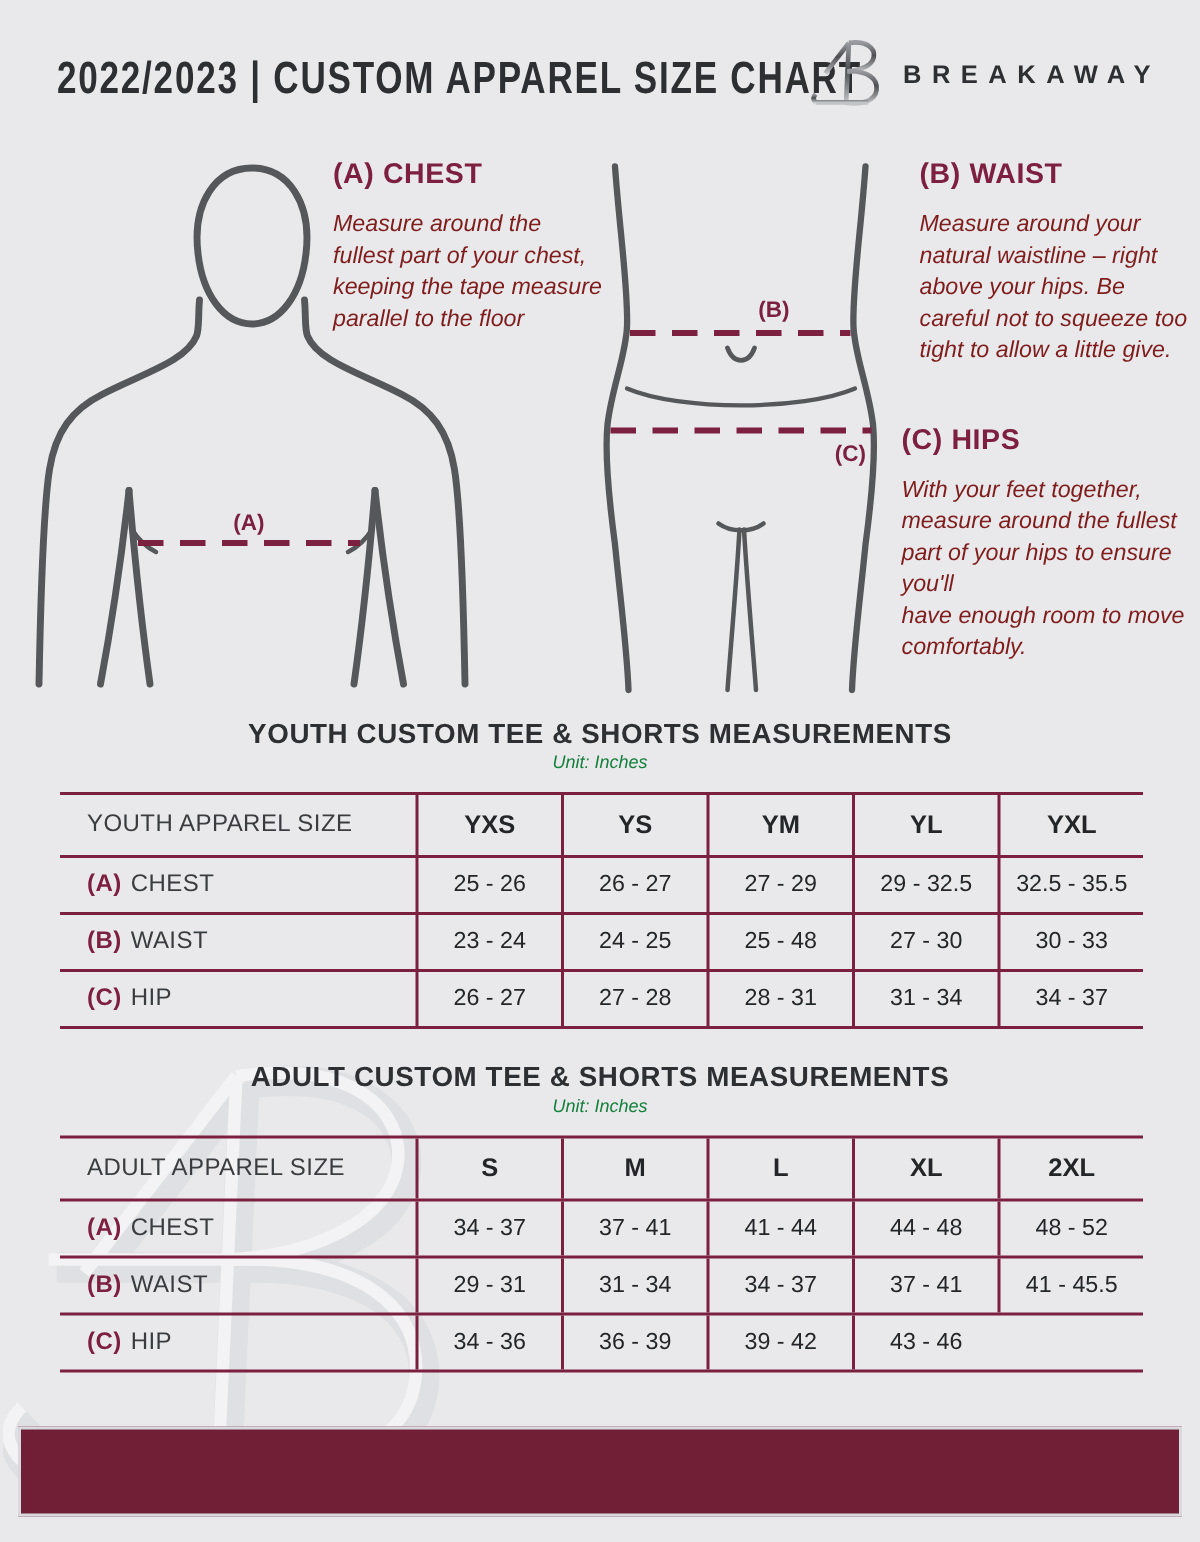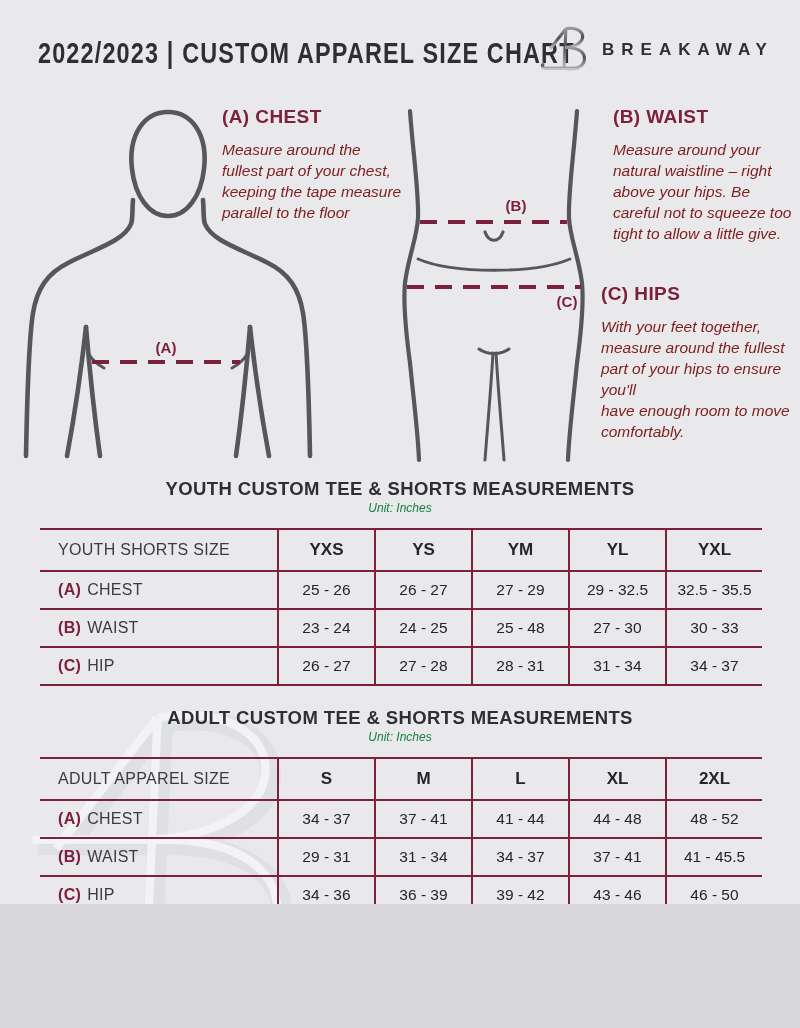--- a/index.html
+++ b/index.html
@@ -1,18 +1,18 @@
 <!DOCTYPE html>
 <html><head>
 <meta charset="utf-8">
 <style>
   * { margin:0; padding:0; box-sizing:border-box; }
   html,body { background:#d7d7d9; }
   .page {
-    position:relative; width:800px; height:904px;
+    position:relative; width:800px; height:1028px;
     background:#e9e9eb; overflow:hidden;
     font-family:"Liberation Sans", sans-serif;
     color:#2d2f33;
   }
 
   
   .page-title {
     position:absolute; left:38px; top:36px;
     font-size:30px; font-weight:700; letter-spacing:1.5px;
     color:#2d2f33; white-space:nowrap;
@@ -150,21 +150,21 @@
     <h3>(C) HIPS</h3>
     <p>With your feet together, measure around the fullest part of your hips to ensure you'll
 have enough room to move comfortably.</p>
   </div>
 
   <div class="sec-title" style="top:478px">YOUTH CUSTOM TEE &amp; SHORTS MEASUREMENTS</div>
   <div class="sec-unit" style="top:501px">Unit: Inches</div>
 
   <div class="size-table youth-table">
     <div class="t-row head">
-      <div class="cell label-cell">YOUTH SHORTS SIZE</div>
+      <div class="cell label-cell">YOUTH APPAREL SIZE</div>
       <div class="cell">YXS</div>
       <div class="cell">YS</div>
       <div class="cell">YM</div>
       <div class="cell">YL</div>
       <div class="cell">YXL</div>
     </div>
     <div class="t-row">
       <div class="cell label-cell">
         <span class="key">(A)</span>
         <span>CHEST</span>
@@ -235,19 +235,18 @@
     </div>
     <div class="t-row">
       <div class="cell label-cell">
         <span class="key">(C)</span>
         <span>HIP</span>
       </div>
       <div class="cell">34 - 36</div>
       <div class="cell">36 - 39</div>
       <div class="cell">39 - 42</div>
       <div class="cell">43 - 46</div>
-      <div class="cell">46 - 50</div>
     </div>
   </div>
 
   <div class="footer-bar"></div>
 
 </div>
 
 </body></html>

